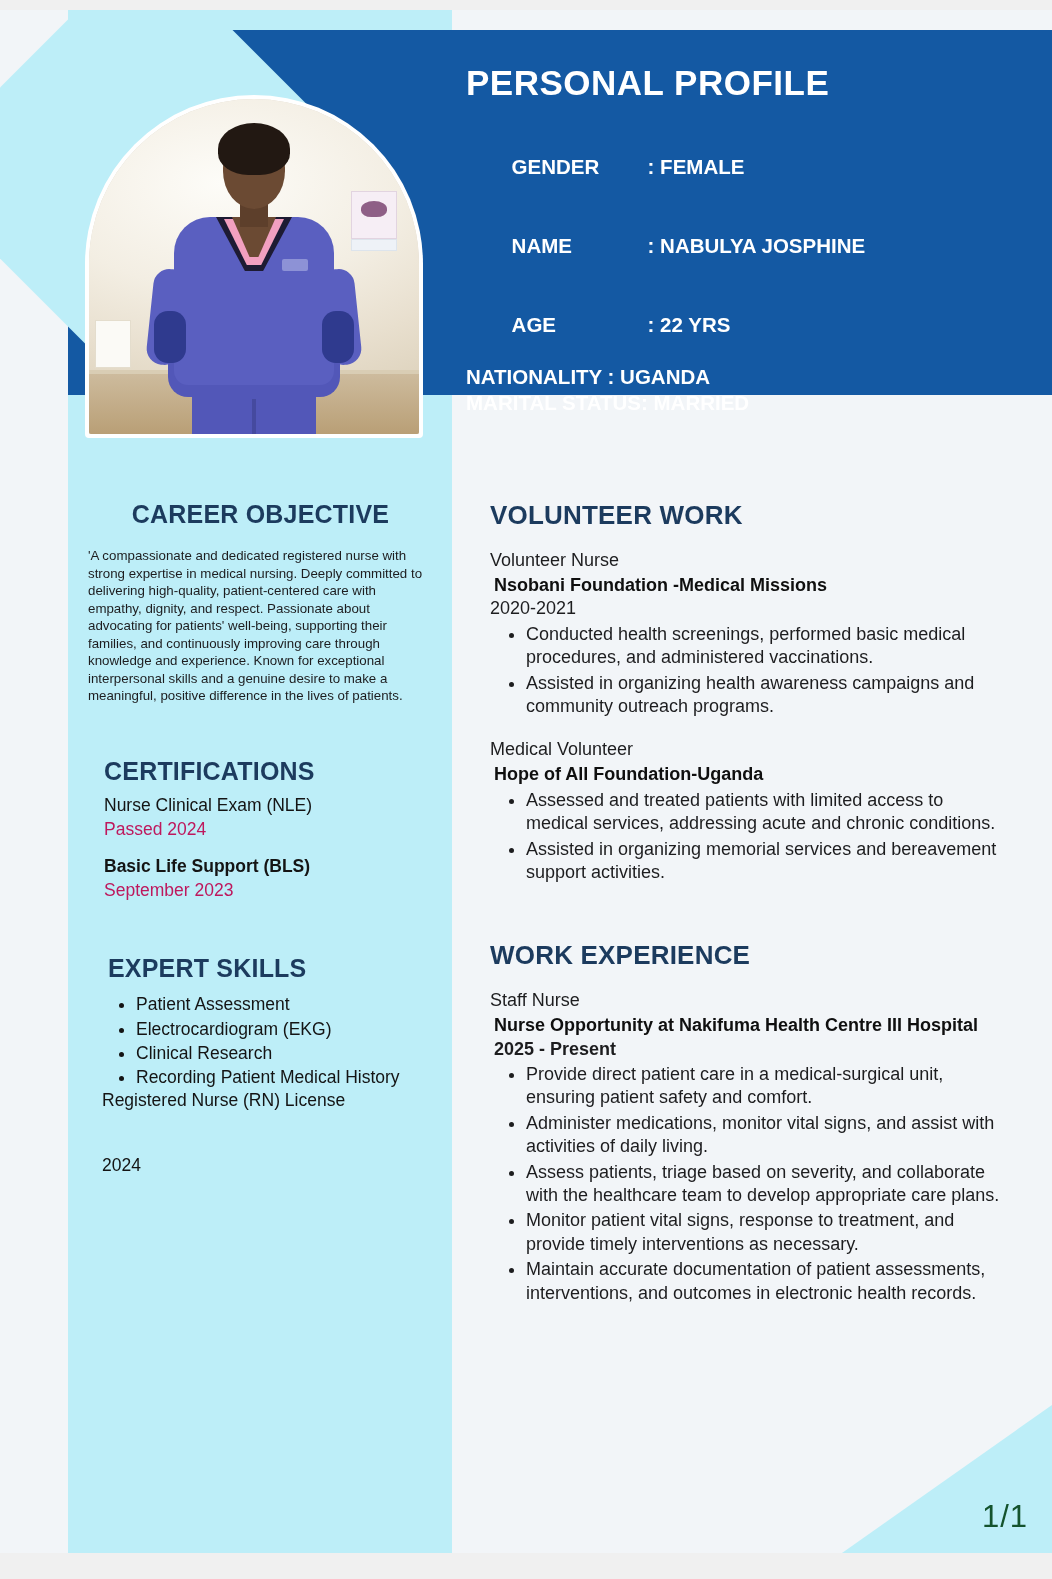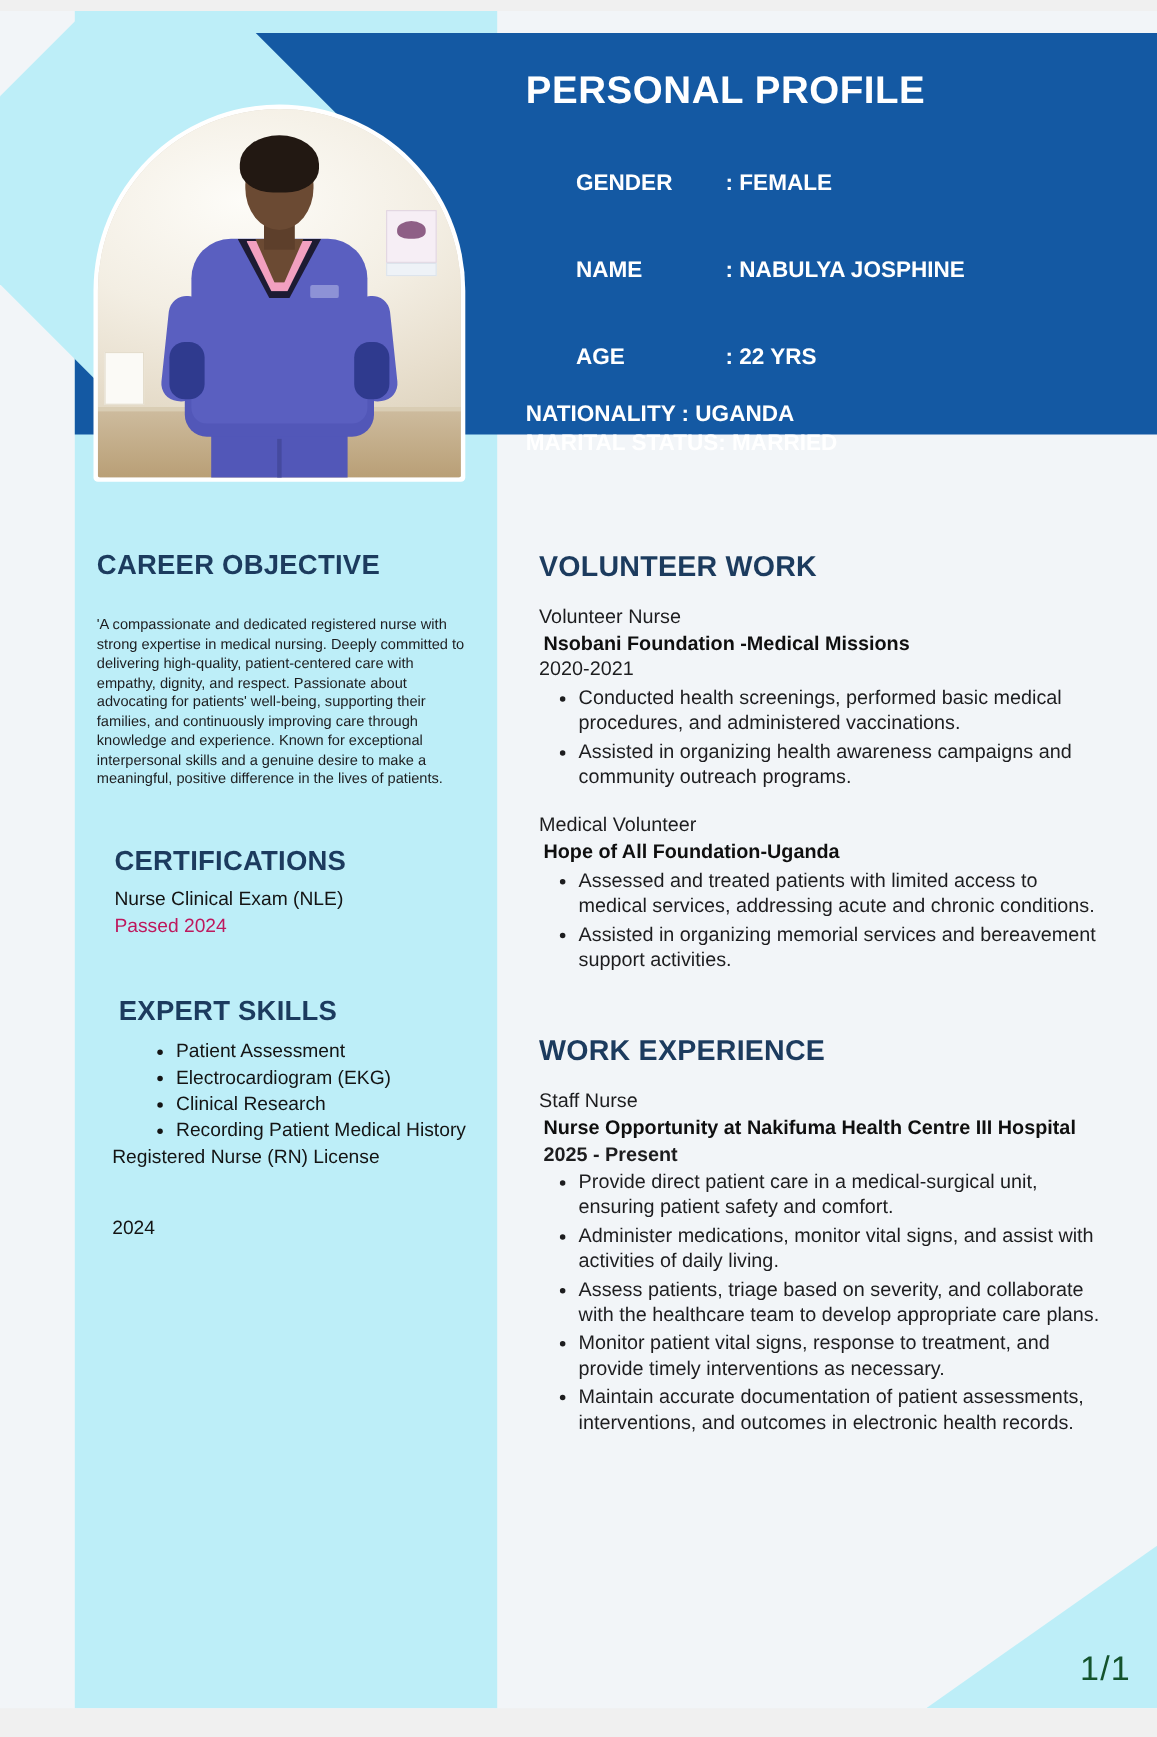--- a/index.html
+++ b/index.html
@@ -185,21 +185,21 @@
   #page-indicator {
     position: absolute;
     right: 24px; bottom: 18px;
     font-size: 31px;
     color: #14532d;
     letter-spacing: 1px;
   }
   
   #profile-block {
     position: absolute;
-    left: 478px; top: 55px;
+    left: 466px; top: 55px;
     width: 560px;
     color: #ffffff;
   }
   #profile-title {
     font-size: 35px;
     font-weight: bold;
     letter-spacing: 0.5px;
     margin: 0 0 28px 0;
     line-height: 1;
   }
@@ -216,41 +216,41 @@
     font-weight: bold;
     letter-spacing: 0.2px;
     margin: 0;
   }
   
   #left-col {
     position: absolute;
     left: 88px; top: 490px;
     width: 345px;
   }
-  #career-head { font-size: 25px; margin-bottom: 30px; }
+  #career-head { font-size: 25px; margin-bottom: 18px; text-align: center; }
   #career-text {
     font-size: 13.3px;
     line-height: 1.32;
     color: #1d1d1f;
     margin: 0;
   }
   #cert-head { font-size: 25px; margin: 52px 0 8px 16px; }
   .cert-item { margin-left: 16px; margin-bottom: 14px; }
   .cert-name { font-size: 17.5px; color: #141414; line-height: 1.35; }
   .cert-name.bold { font-weight: bold; }
   .cert-date { font-size: 17.5px; color: #be185d; line-height: 1.35; }
   #skills-head { font-size: 25px; margin: 52px 0 10px 20px; }
   #skills-list {
     margin: 0 0 0 20px;
     padding-left: 28px;
     font-size: 17.5px;
     color: #141414;
     line-height: 1.32;
   }
-  #skills-list li { margin-bottom: 1px; margin-left: 24px; }
+  #skills-list li { margin-bottom: 1px; }
   #edu-head { font-size: 25px; margin: 34px 0 14px 20px; }
   #edu-name {
     font-size: 17.5px; color:#141414; margin-left: 14px;
   }
   #edu-year {
     font-size: 17.5px; color:#141414; margin-left: 14px; margin-top: 44px;
   }
   
   #right-col {
     position: absolute;
@@ -350,20 +350,24 @@
       <h2 id="career-head" class="sec-head">CAREER OBJECTIVE</h2>
       <p id="career-text">'A compassionate and dedicated registered nurse with strong expertise in medical nursing. Deeply committed to delivering high-quality, patient-centered care with empathy, dignity, and respect. Passionate about advocating for patients' well-being, supporting their families, and continuously improving care through knowledge and experience. Known for exceptional interpersonal skills and a genuine desire to make a meaningful, positive difference in the lives of patients.</p>
 
       <h2 id="cert-head" class="sec-head">CERTIFICATIONS</h2>
 
       <div class="cert-item">
         <div class="cert-name">Nurse Clinical Exam (NLE)</div>
         <div class="cert-date">Passed 2024</div>
       </div>
 
+      <div class="cert-item">
+        <div class="cert-name bold">Basic Life Support (BLS)</div>
+        <div class="cert-date">September 2023</div>
+      </div>
 
       <h2 id="skills-head" class="sec-head">EXPERT SKILLS</h2>
       <ul id="skills-list">
         <li>Patient Assessment</li>
         <li>Electrocardiogram (EKG)</li>
         <li>Clinical Research</li>
         <li>Recording Patient Medical History</li>
       </ul>
 
       <div id="edu-name">Registered Nurse (RN) License</div>

